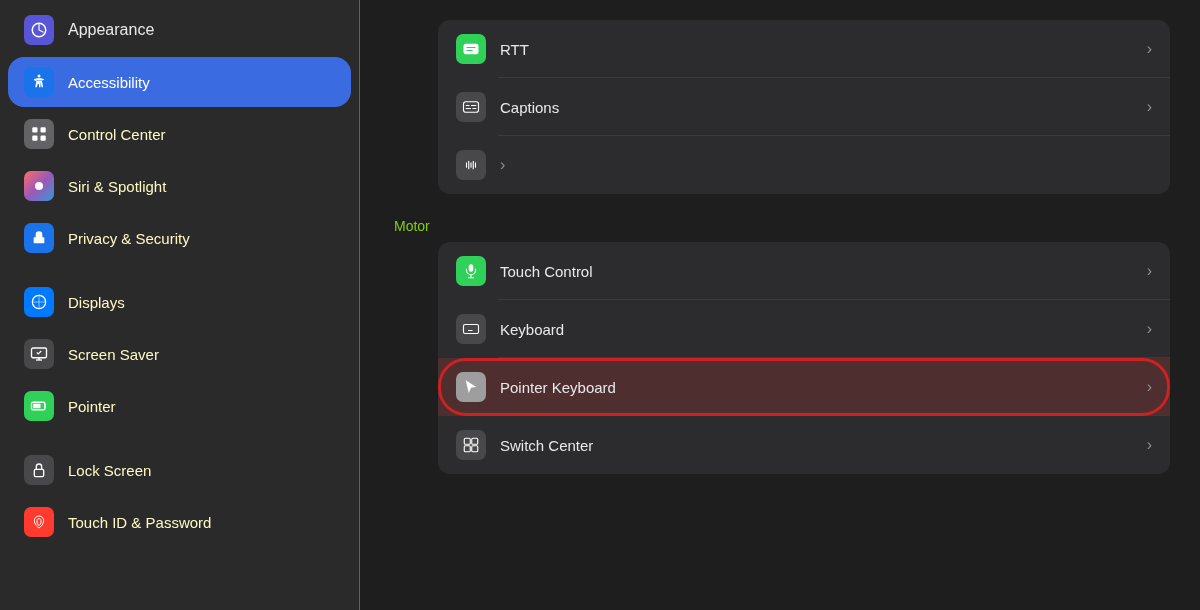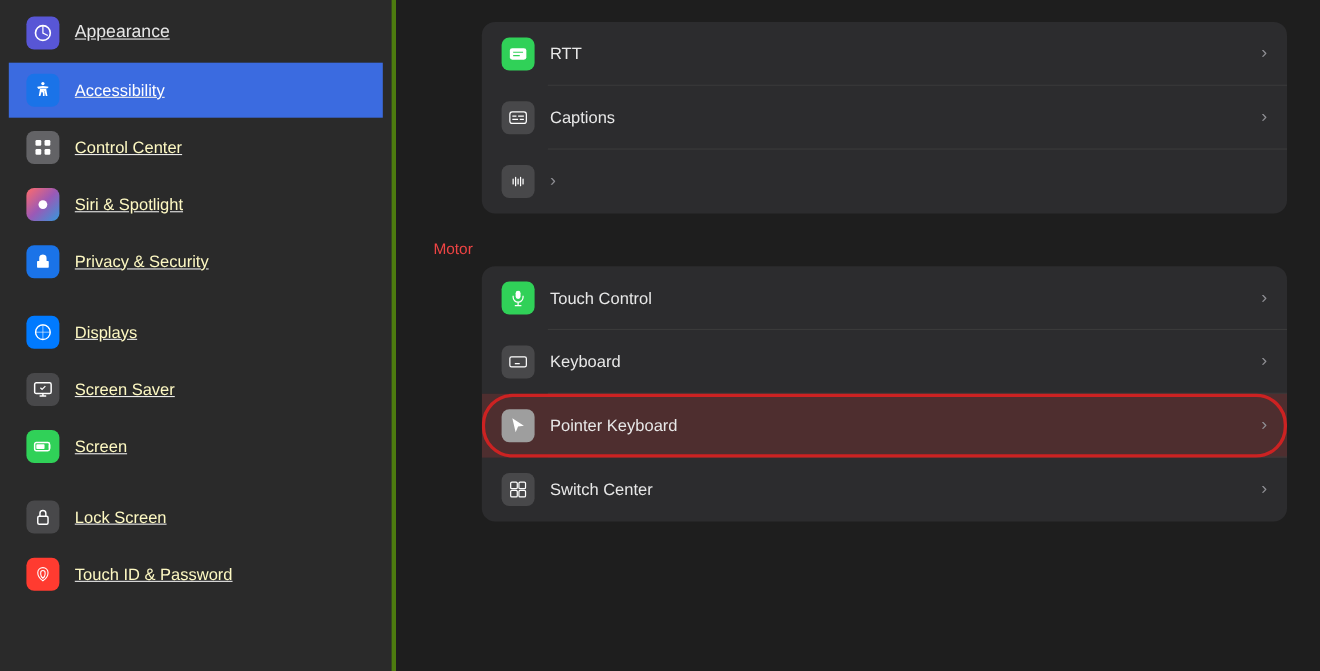--- a/index.html
+++ b/index.html
@@ -15,31 +15,30 @@
     }
 
     
     .sidebar {
       width: 360px;
       min-width: 360px;
       background: #2a2a2a;
       padding: 8px 0;
       display: flex;
       flex-direction: column;
-      border-right: 4px solid #4d7c0f;
+      border-right: 1px solid #4d7c0f;
       overflow-y: auto;
-      text-decoration: underline;
     }
 
     .sidebar-item {
       display: flex;
       align-items: center;
       padding: 10px 16px;
       cursor: pointer;
-      border-radius: 0;
+      border-radius: 16px;
       margin: 1px 8px;
       gap: 14px;
     }
 
     .sidebar-item.active {
       background: #3b6be0;
     }
 
     .sidebar-item .icon-wrap {
       width: 30px;
@@ -130,21 +129,21 @@
       flex: 1;
     }
 
     .card-item .chevron {
       color: #8e8e93;
       font-size: 16px;
     }
 
     .section-heading {
       font-size: 14px;
-      color: #ef4444;
+      color: #84cc16;
       font-weight: 500;
       margin-bottom: 8px;
       padding-left: 4px;
       text-transform: none;
     }
 
     
     .red-oval {
       position: absolute;
       left: 0; right: 0; top: 0; bottom: 0;
@@ -250,21 +249,21 @@
   </div>
 
   <div class="sidebar-item">
     <div class="icon-wrap" style="width:30px;height:30px;border-radius:7px;background:#30d158;display:flex;align-items:center;justify-content:center;flex-shrink:0;">
       <svg viewBox="0 0 24 24" width="18" height="18" fill="white">
         <rect x="2" y="7" width="18" height="10" rx="2" fill="none" stroke="white" stroke-width="1.8"></rect>
         <path d="M20 10v4" stroke="white" stroke-width="2" stroke-linecap="round"></path>
         <rect x="4" y="9" width="10" height="6" rx="1" fill="white"></rect>
       </svg>
     </div>
-    <span class="item-label">Screen</span>
+    <span class="item-label">Pointer</span>
   </div>
 
   <div style="height:12px;"></div>
 
   <div class="sidebar-item">
     <div class="icon-wrap" style="width:30px;height:30px;border-radius:7px;background:#48484a;display:flex;align-items:center;justify-content:center;flex-shrink:0;">
       <svg viewBox="0 0 24 24" width="16" height="16" fill="none" stroke="white" stroke-width="2">
         <rect x="5" y="11" width="14" height="11" rx="2"></rect>
         <path d="M8 11V7a4 4 0 018 0v4"></path>
       </svg>

